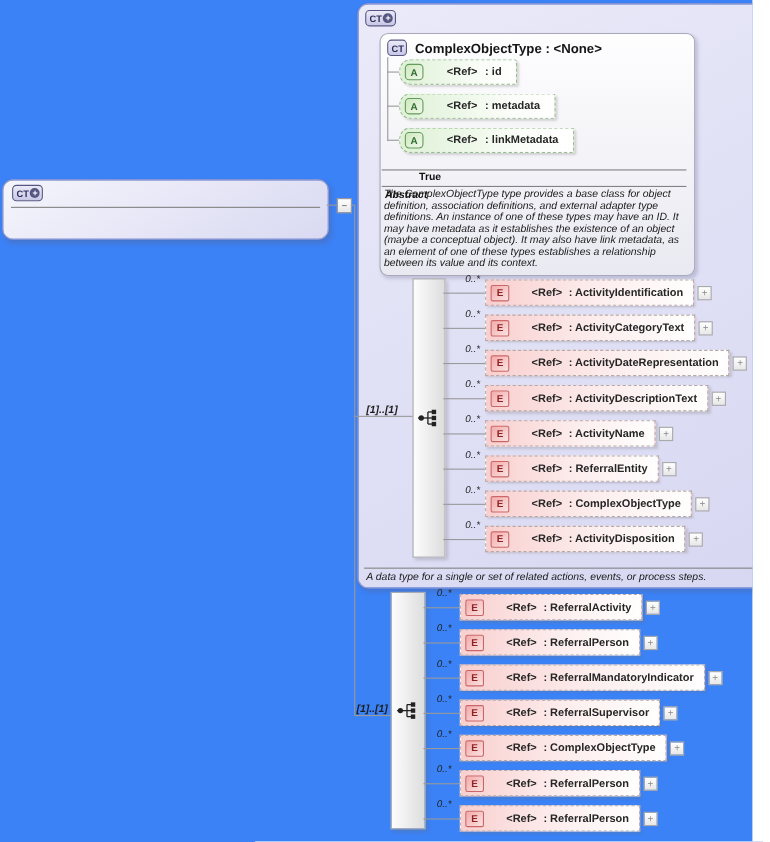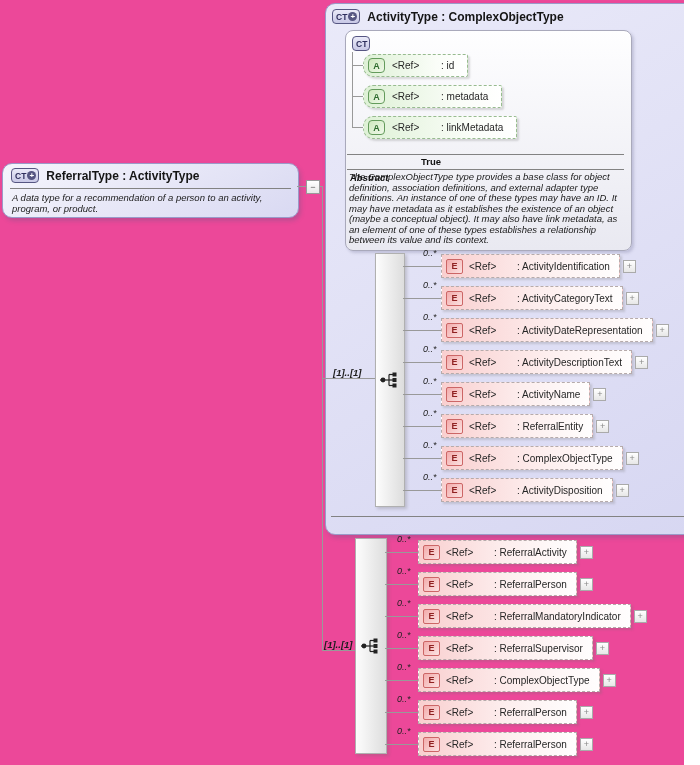--- a/index.html
+++ b/index.html
@@ -1,16 +1,16 @@
 <!DOCTYPE html>
 <html><head>
 <meta charset="utf-8">
 <style>
   html,body{margin:0;padding:0;background:#fff;}
-  .canvas{position:relative;width:684px;height:765px;background:#ec4899;overflow:hidden;
+  .canvas{position:relative;width:684px;height:765px;background:#3b82f6;overflow:hidden;
           font-family:"Liberation Sans",sans-serif;}
   .hline{position:absolute;height:0;border-top:1px solid #999;}
   .vline{position:absolute;width:0;border-left:1px solid #999;}
   .sep{position:absolute;height:0;border-top:1px solid #828282;}
   .ct-box{position:absolute;border:1px solid #9a9ac8;border-radius:10px;
           box-shadow:2px 3px 4px rgba(90,90,130,.3);}
   .referral-bg{background:linear-gradient(150deg,#f5f5fc 0%,#d9d9f2 100%);}
   .activity-bg{background:linear-gradient(150deg,#eaeaf9 0%,#d7d7f2 100%);}
   .inner-box{position:absolute;border:1px solid #a9a9bb;border-radius:8px;
              background:linear-gradient(180deg,#fefeff 0%,#e9e9f1 100%);
@@ -18,21 +18,21 @@
   .ct-header{position:absolute;display:flex;align-items:center;gap:7px;}
   .ct-title{font-size:12px;font-weight:bold;color:#151515;white-space:nowrap;}
   .ct-icon{display:inline-flex;align-items:center;height:13px;padding:0 2px 0 3px;
            border:1.4px solid #565682;border-radius:4px;
            background:linear-gradient(180deg,#eaeaf8,#c8c8e6);
            font-size:8.5px;font-weight:bold;color:#2e2e5c;}
   .plus-circle{display:inline-block;width:9px;height:9px;margin-left:1px;border-radius:50%;
                background:#565682;color:#fff;font-size:8px;font-weight:bold;line-height:9px;
                text-align:center;}
   .desc{position:absolute;font-size:9.5px;line-height:11px;font-style:italic;color:#1a1a1a;}
-  .member-text{font-size:10px;font-weight:normal;color:#262626;white-space:nowrap;}
+  .member-text{font-size:10px;font-weight:bold;color:#262626;white-space:nowrap;text-align:right;}
   .ref{width:42px;}
   .attr-row{position:absolute;display:flex;align-items:center;height:21px;}
   .attr-box{display:inline-flex;align-items:center;gap:7px;height:21px;padding:0 13px 0 4px;
             border:1px dashed #98bb90;border-radius:10px 2px 2px 10px;
             background:linear-gradient(to right,#def1d6,#fafdf8 70%,#fff);
             box-shadow:2px 2px 2px rgba(110,110,110,.25);}
   .a-icon{display:inline-flex;align-items:center;justify-content:center;width:15px;height:13px;
           border:1.3px solid #649b5c;border-radius:4px;
           background:linear-gradient(135deg,#cfe9bf,#eff8e9);
           font-size:9px;font-weight:bold;color:#2e6b2e;}
@@ -64,28 +64,28 @@
 <body>
 
 <div class="canvas">
 
   <div class="ct-box activity-bg" style="left:325px;top:3px;width:371px;height:530px;"></div>
   <div class="ct-header" style="left:332px;top:9px;">
     <span class="ct-icon">
         <span>CT</span>
         <span class="plus-circle">+</span>
       </span>
-    <span class="ct-title">ActivityType : ComplexObjectType</span>
   </div>
 
   <div class="inner-box" style="left:345px;top:30px;width:285px;height:219px;"></div>
   <div class="ct-header" style="left:352px;top:36px;">
     <span class="ct-icon">
         <span>CT</span>
       </span>
+    <span class="ct-title">ComplexObjectType : &lt;None&gt;</span>
   </div>
 
   <div class="vline" style="left:352px;top:52px;height:76px;"></div>
 
   <div>
 
   <div class="attr-row" style="left: 352px; top: 55px;">
         <span class="row-line" style="width: 11px;"></span>
         <span class="attr-box">
           <span class="a-icon">A</span>
@@ -106,21 +106,21 @@
         <span class="attr-box">
           <span class="a-icon">A</span>
           <span class="member-text ref">&lt;Ref&gt;</span>
           <span class="member-text">: linkMetadata</span>
         </span>
       </div>
     </div>
 
   <div class="sep" style="left:347px;top:154px;width:277px;"></div>
   <span class="abstract-label" style="left:350px;top:172px;font-weight:bold;">Abstract</span>
-  <span class="abstract-value" style="left:381px;top:156px;margin-left:40px;">True</span>
+  <span class="abstract-value" style="left:381px;top:156px;">True</span>
   <div class="sep" style="left:347px;top:169px;width:277px;"></div>
   <div class="desc" style="left:349px;top:172px;width:276px;line-height:10.5px;">The ComplexObjectType type provides a base class for object definition, association definitions, and external adapter type definitions. An instance of one of these types may have an ID. It may have metadata as it establishes the existence of an object (maybe a conceptual object). It may also have link metadata, as an element of one of these types establishes a relationship between its value and its context.</div>
 
   <div class="seq-bar" style="left:375px;top:253px;width:28px;height:252px;">
     <svg width="22" height="18" viewBox="0 0 22 18">
       <line x1="1" y1="9" x2="14" y2="9" stroke="#222" stroke-width="1.2"></line>
       <circle cx="4" cy="9" r="2.4" fill="#222"></circle>
       <line x1="10" y1="3.5" x2="10" y2="14.5" stroke="#222" stroke-width="1.2"></line>
       <line x1="10" y1="3.5" x2="14" y2="3.5" stroke="#222" stroke-width="1.2"></line>
       <line x1="10" y1="14.5" x2="14" y2="14.5" stroke="#222" stroke-width="1.2"></line>
@@ -209,31 +209,30 @@
         <span class="el-box">
           <span class="e-icon">E</span>
           <span class="member-text ref">&lt;Ref&gt;</span>
           <span class="member-text">: ActivityDisposition</span>
         </span>
         <span class="plus-box">+</span>
       </div>
     </div>
 
   <div class="sep" style="left:331px;top:516px;width:354px;"></div>
+  <div class="desc" style="left:333px;top:519px;width:360px;">A data type for a single or set of related actions, events, or process steps.</div>
 
   <div class="ct-box referral-bg" style="left:2px;top:163px;width:295px;height:53px;"></div>
   <div class="ct-header" style="left:11px;top:168px;">
     <span class="ct-icon">
         <span>CT</span>
         <span class="plus-circle">+</span>
       </span>
-    <span class="ct-title">ReferralType : ActivityType</span>
   </div>
   <div class="sep" style="left:10px;top:188px;width:281px;"></div>
-  <div class="desc" style="left:12px;top:192px;width:280px;">A data type for a recommendation of a person to an activity, program, or product.</div>
 
   <div class="hline" style="left:297px;top:186px;width:9px;"></div>
   <div class="minus-box" style="left:306px;top:180px;">
       <span>−</span>
     </div>
   <div class="hline" style="left:319px;top:186px;width:3px;"></div>
   <div class="vline" style="left:322px;top:186px;height:464px;"></div>
   <div class="hline" style="left:322px;top:378px;width:53px;"></div>
   <div class="hline" style="left:322px;top:650px;width:33px;"></div>
 

